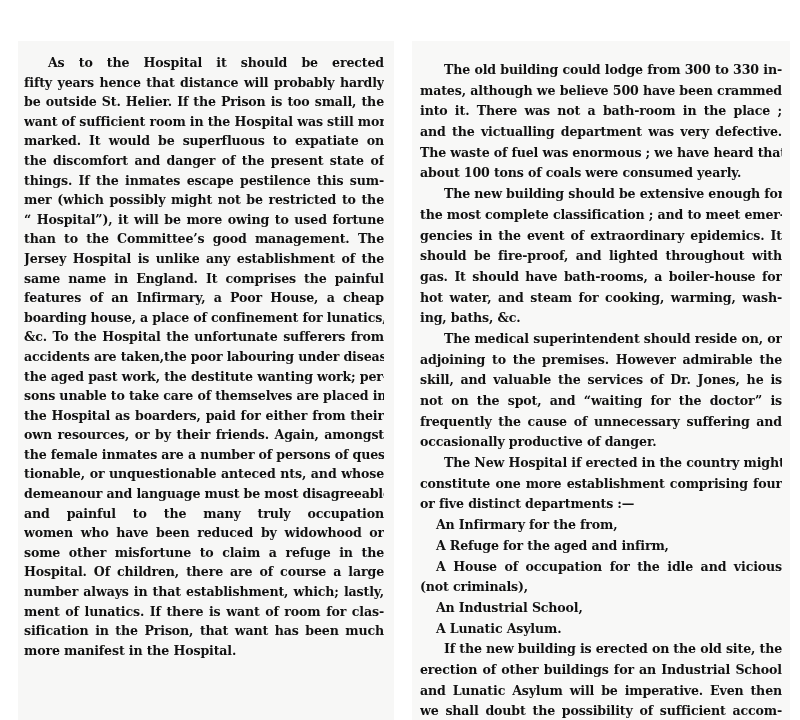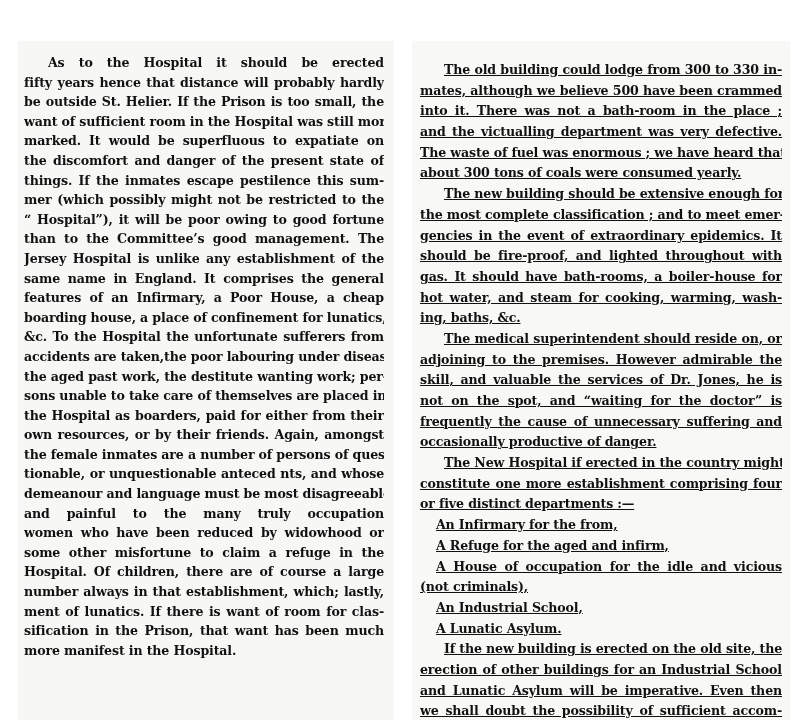--- a/index.html
+++ b/index.html
@@ -50,44 +50,43 @@
       height: 19.6px;
       white-space: nowrap;
       text-align: justify;
       text-align-last: justify;
       letter-spacing: -0.15px;
       overflow: hidden;
     }
     .col-right .line {
       line-height: 20.7px;
       height: 20.7px;
-      text-decoration: underline;
     }
     .line.indent { padding-left: 24px; }
     .line.last { text-align-last: left; }
     .line.item { padding-left: 16px; text-align-last: left; }
   </style>
 </head>
 <body>
 
 <div class="page">
 
   <div class="col col-left">
     <div class="line indent">As to the Hospital it should be erected</div>
     <div class="line">fifty years hence that distance will probably hardly</div>
     <div class="line">be outside St. Helier. If the Prison is too small, the</div>
     <div class="line">want of sufficient room in the Hospital was still more</div>
     <div class="line">marked. It would be superfluous to expatiate on</div>
     <div class="line">the discomfort and danger of the present state of</div>
     <div class="line">things. If the inmates escape pestilence this sum-</div>
     <div class="line">mer (which possibly might not be restricted to the</div>
-    <div class="line">“ Hospital”), it will be poor owing to good fortune</div>
+    <div class="line">“ Hospital”), it will be more owing to used fortune</div>
     <div class="line">than to the Committee’s good management. The</div>
     <div class="line">Jersey Hospital is unlike any establishment of the</div>
-    <div class="line">same name in England. It comprises the general</div>
+    <div class="line">same name in England. It comprises the painful</div>
     <div class="line">features of an Infirmary, a Poor House, a cheap</div>
     <div class="line">boarding house, a place of confinement for lunatics,</div>
     <div class="line">&amp;c. To the Hospital the unfortunate sufferers from</div>
     <div class="line">accidents are taken,the poor labouring under diseases,</div>
     <div class="line">the aged past work, the destitute wanting work; per-</div>
     <div class="line">sons unable to take care of themselves are placed in</div>
     <div class="line">the Hospital as boarders, paid for either from their</div>
     <div class="line">own resources, or by their friends. Again, amongst</div>
     <div class="line">the female inmates are a number of persons of ques-</div>
     <div class="line">tionable, or unquestionable anteced nts, and whose</div>
@@ -102,21 +101,21 @@
     <div class="line last">more manifest in the Hospital.</div>
   </div>
 
   <div class="col col-right">
     <div>
       <div class="line indent">The old building could lodge from 300 to 330 in-</div>
       <div class="line">mates, although we believe 500 have been crammed</div>
       <div class="line">into it. There was not a bath-room in the place ;</div>
       <div class="line">and the victualling department was very defective.</div>
       <div class="line">The waste of fuel was enormous ; we have heard that</div>
-      <div class="line last">about 300 tons of coals were consumed yearly.</div>
+      <div class="line last">about 100 tons of coals were consumed yearly.</div>
     </div>
     <div>
       <div class="line indent">The new building should be extensive enough for</div>
       <div class="line">the most complete classification ; and to meet emer-</div>
       <div class="line">gencies in the event of extraordinary epidemics. It</div>
       <div class="line">should be fire-proof, and lighted throughout with</div>
       <div class="line">gas. It should have bath-rooms, a boiler-house for</div>
       <div class="line">hot water, and steam for cooking, warming, wash-</div>
       <div class="line last">ing, baths, &amp;c.</div>
     </div>

